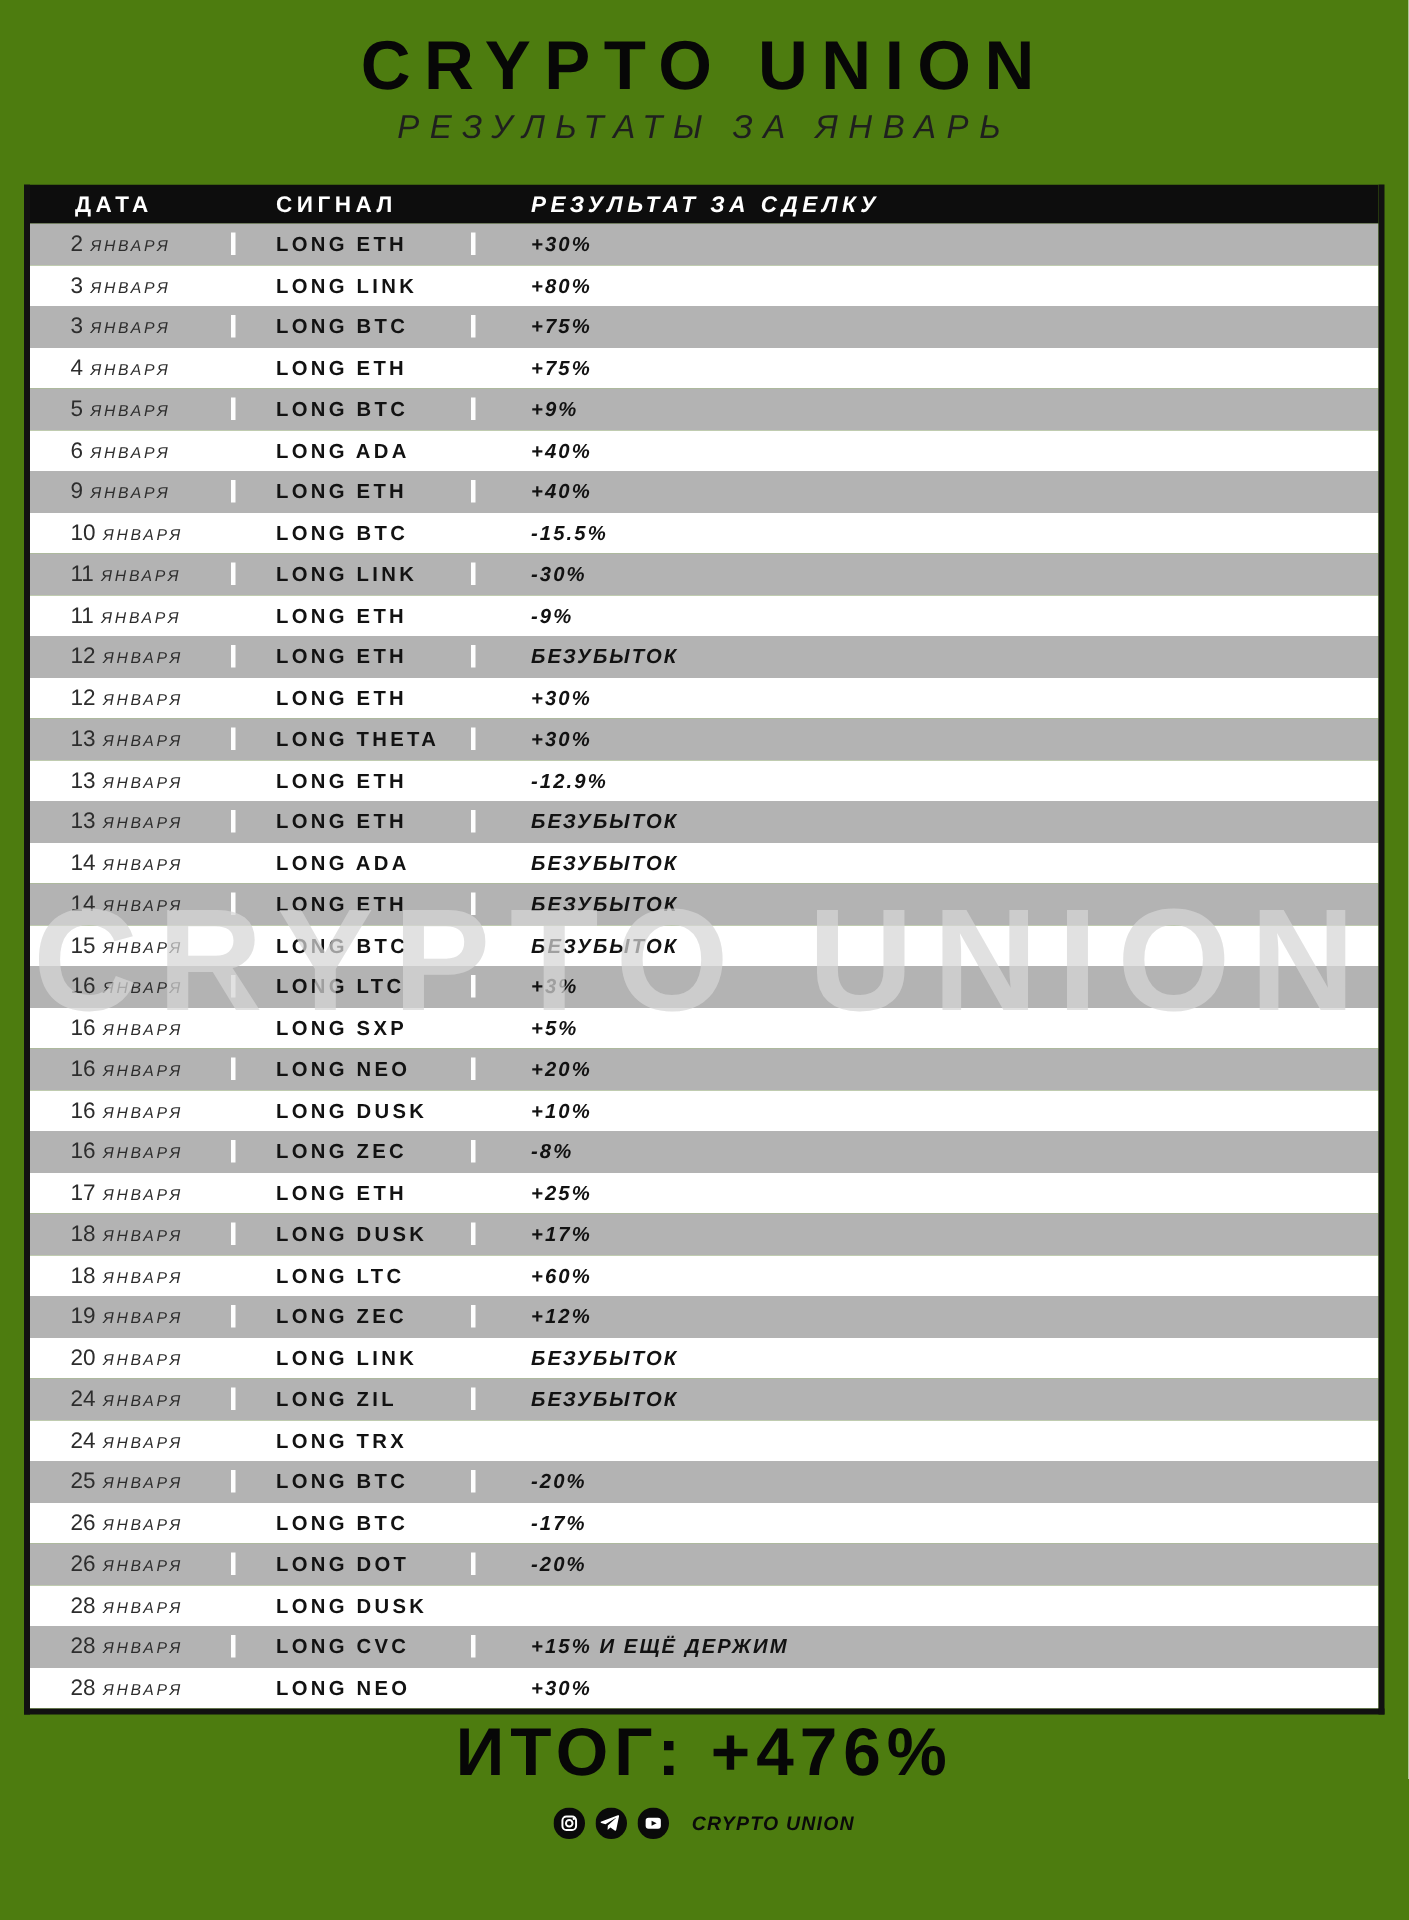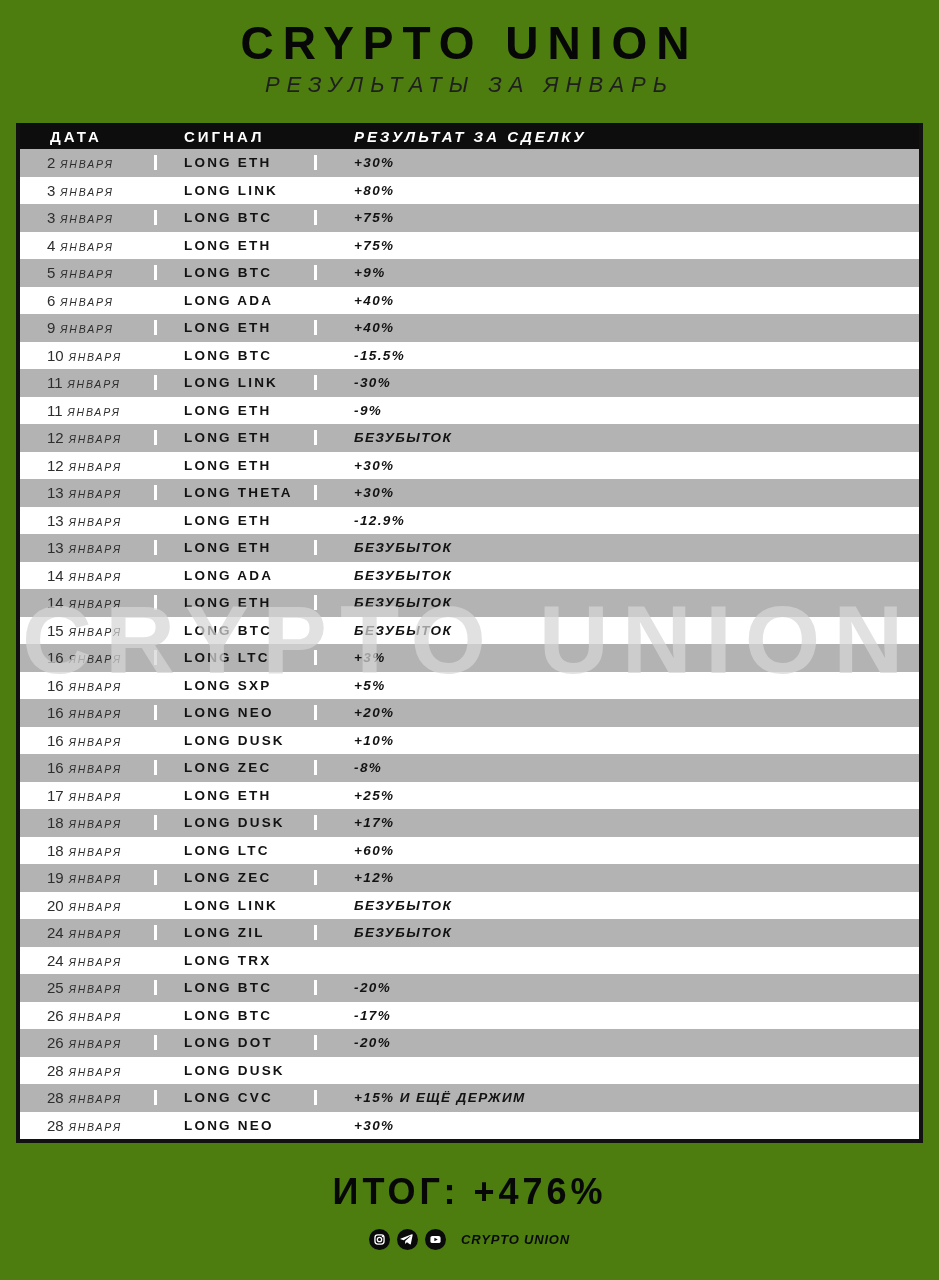--- a/index.html
+++ b/index.html
@@ -101,22 +101,21 @@
     white-space: nowrap;
     color: rgba(213, 213, 213, 0.72);
     z-index: 5;
     pointer-events: none;
     line-height: 1;
   }
 
   
   .total {
     text-align: center;
-    margin-top: 24px;
-    font-size: 36px;
+    font-size: 45px;
     font-weight: 800;
     letter-spacing: 4px;
     color: #070707;
     line-height: 50px;
   }
   .social-row {
     margin-top: 12px;
     display: flex;
     justify-content: center;
     align-items: center;

